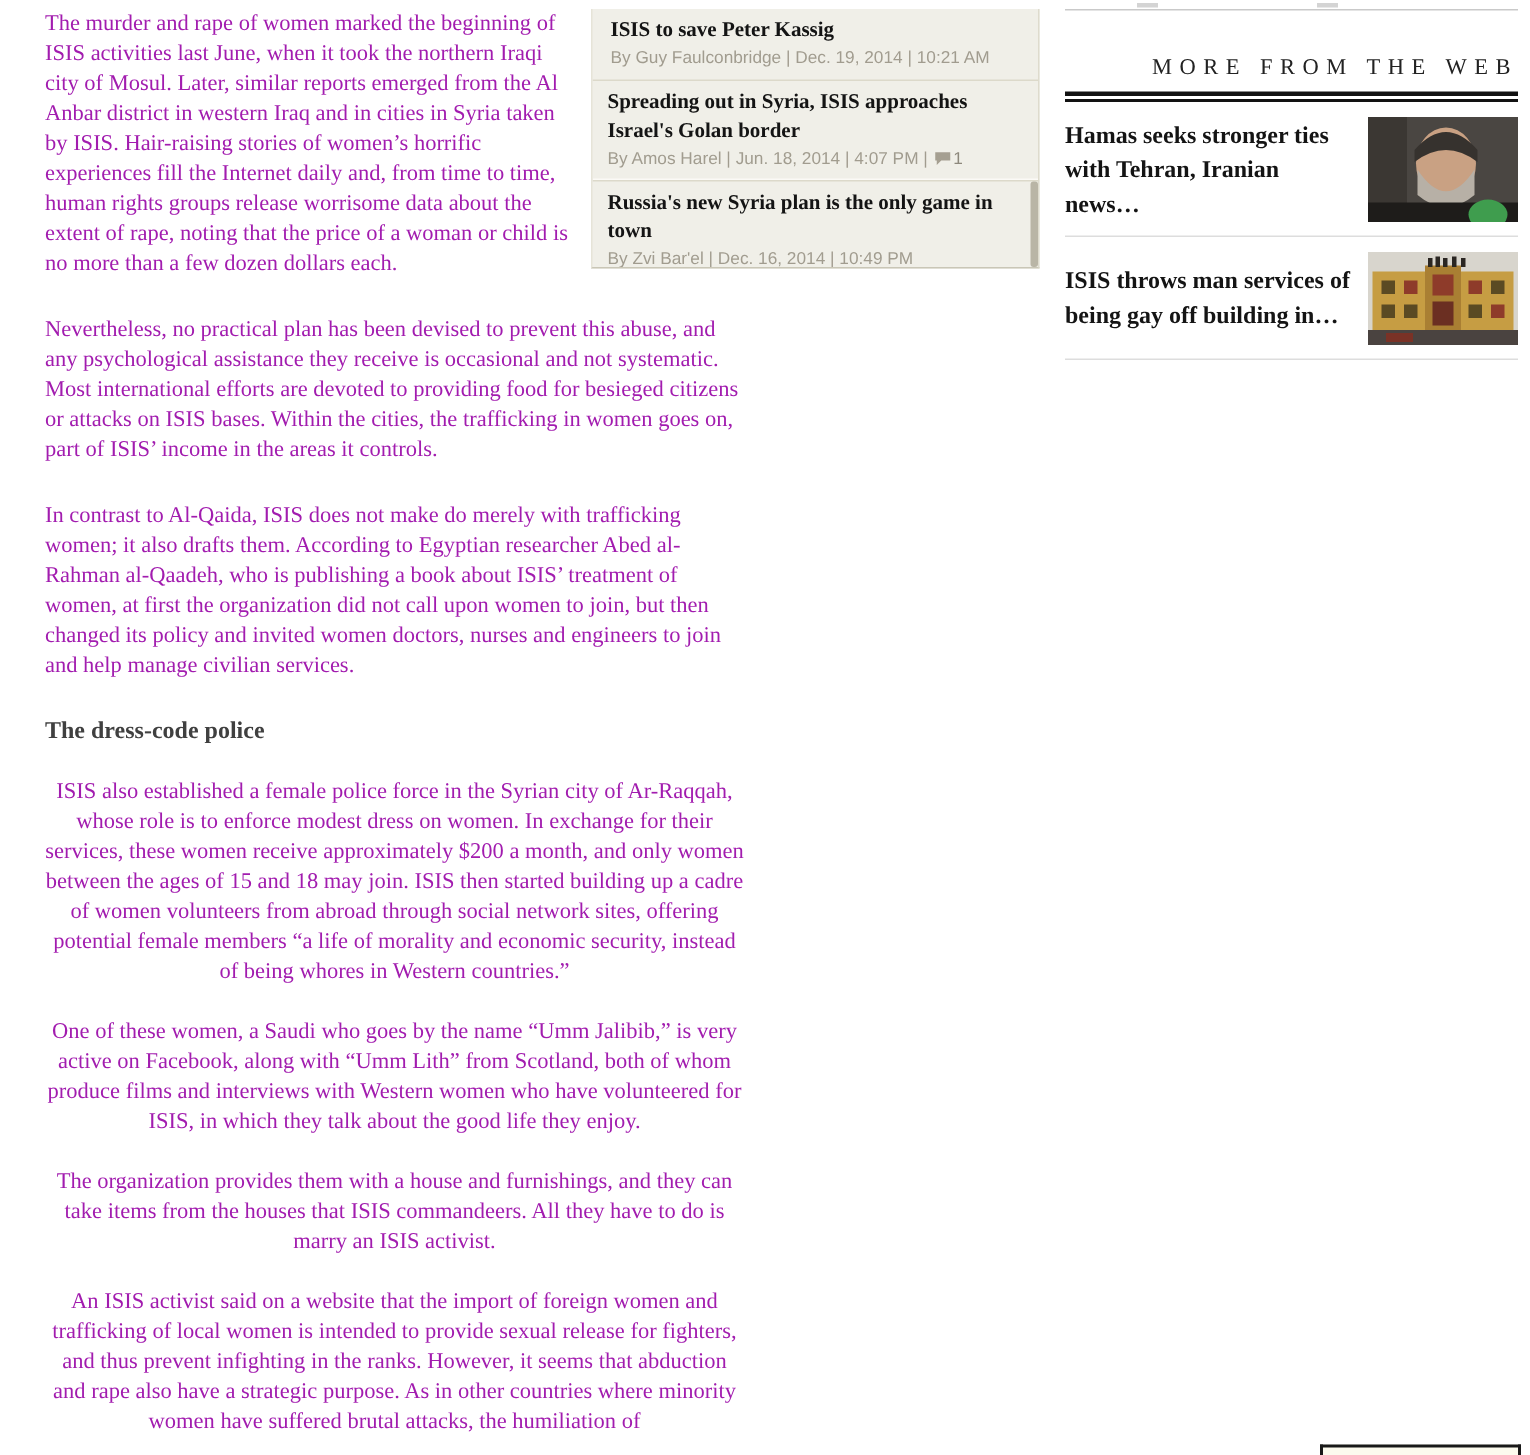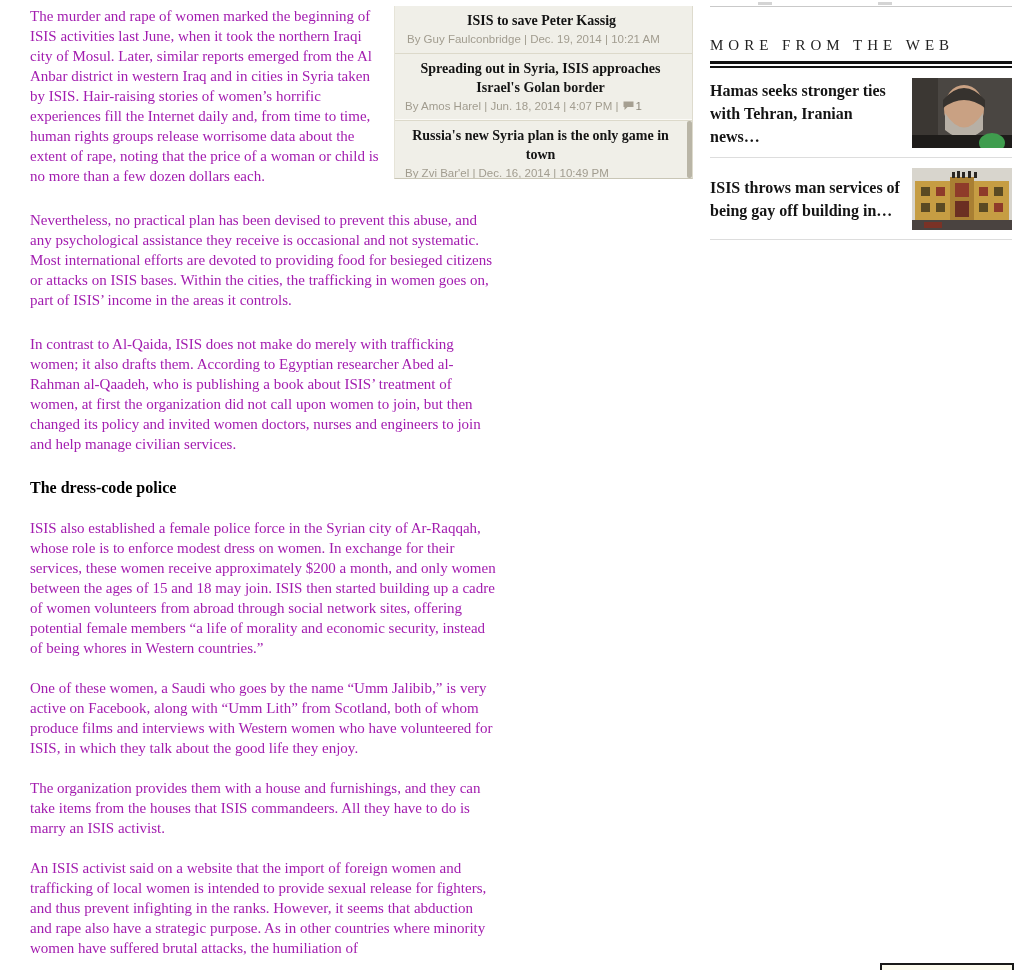--- a/index.html
+++ b/index.html
@@ -7,56 +7,56 @@
     width:1020px;height:970px;position:relative;background:#ffffff;
     font-family:"Liberation Serif", serif;overflow:hidden;
   }
 
   
   .article{position:absolute;left:30px;top:0;width:663px;padding-top:6px;}
   .article p{
     font-size:15px;line-height:20px;color:#a21caf;
     margin:0 0 24px;max-width:466px;text-align:left;
   }
-  .article p.tight{margin-bottom:20px;}
+  .article p.tight{margin-bottom:20px;text-align:center;}
   .article h3{
-    font-size:16px;line-height:20px;color:#000000;
+    font-size:16px;line-height:20px;color:#404040;
     margin:0 0 20px;font-weight:bold;
   }
 
   
   .related-box{
     float:right;width:297px;height:172px;margin:0 0 10px 14px;
     background:#f0efe8;position:relative;overflow:hidden;
     border-right:1px solid #dedbcd;border-bottom:1px solid #c9c6b6;
     border-left:1px solid #e6e4d8;
   }
   .related-item{padding:5px 16px 8px 12px;}
   .related-item + .related-item{border-top:1px solid #dcd9ca;box-shadow:0 -1px 0 #fbfaf6 inset;padding-left:10px;}
   .related-title{
     display:block;font-weight:bold;font-size:14px;line-height:19px;color:#141414;
-    text-decoration:none;cursor:pointer;text-align:center;
+    text-decoration:none;cursor:pointer;
   }
   .related-meta{
     margin-top:3px;font-family:Liberation Sans, sans-serif;
     font-size:11.5px;color:#a19c8f;display:flex;align-items:center;gap:4px;
   }
   .comment-wrap{display:inline-flex;align-items:center;gap:2px;color:#8d887c;}
   .scroll-thumb{
     position:absolute;right:0;top:115px;width:5px;height:57px;
     background:#b9b5a6;border-radius:2px;cursor:pointer;
   }
 
   
   .sidebar{position:absolute;left:710px;top:0;width:302px;}
   .cut-widget{height:6px;border-bottom:1px solid #c9c9c9;position:relative;}
   .cut-widget .tick{position:absolute;bottom:1px;width:14px;height:3px;background:#d4d4d4;}
   .cut-widget .tick.t1{left:48px;} .cut-widget .tick.t2{left:168px;}
   .mftw-header{
-    margin:30px 0 7px;text-align:left;font-size:15px;letter-spacing:5px;
+    margin:30px 0 7px;text-align:right;font-size:15px;letter-spacing:5px;
     color:#222;font-weight:normal;
   }
   .double-rule{height:2px;border-top:3px solid #121212;border-bottom:2px solid #121212;}
   .sb-item{
     display:flex;justify-content:space-between;align-items:center;
     padding:10px 0 9px;border-bottom:1px solid #dddddd;cursor:pointer;
   }
   .sb-title{
     width:194px;font-weight:bold;font-size:16px;line-height:23px;color:#141414;
   }

